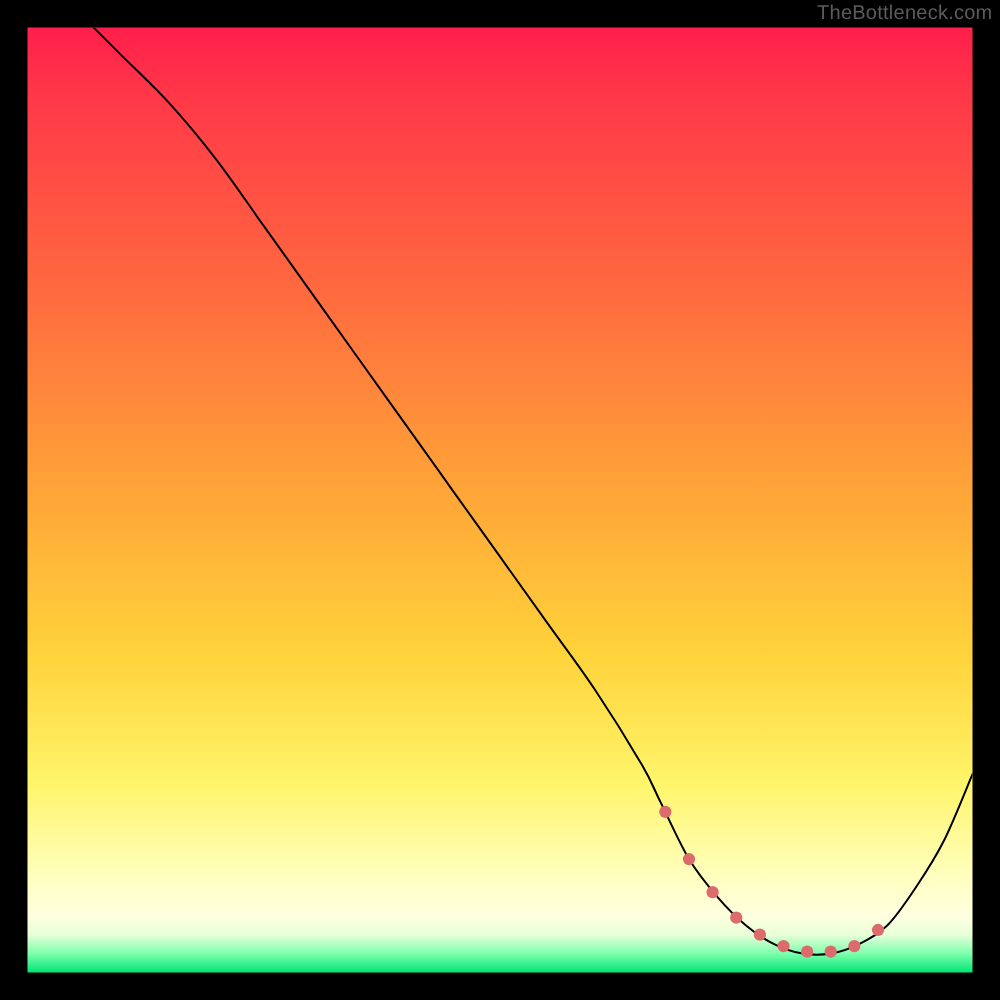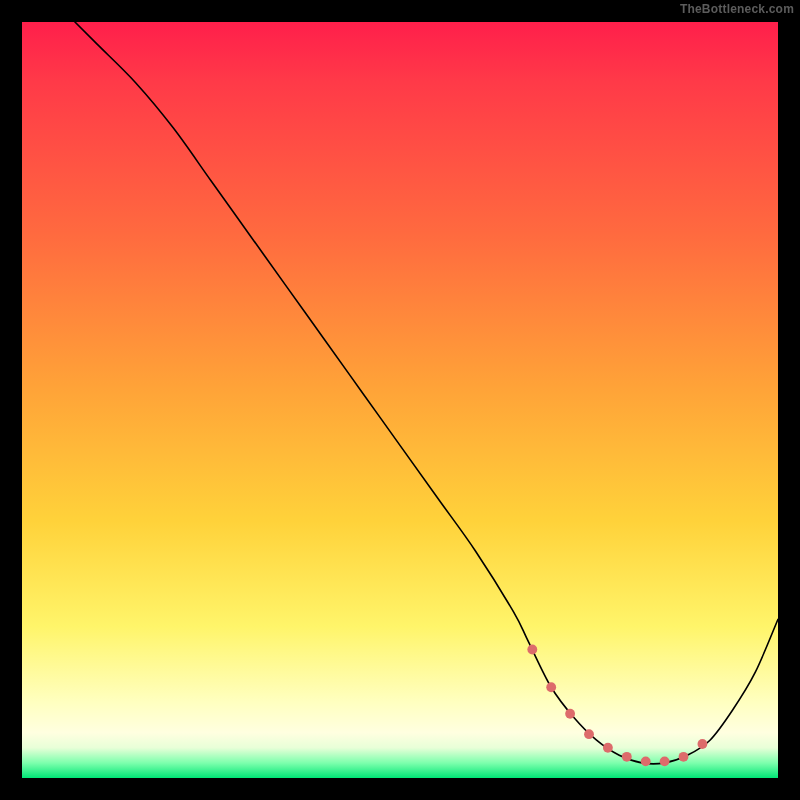--- a/index.html
+++ b/index.html
@@ -43,22 +43,22 @@
     position: absolute;
     left: 0;
     top: 0;
     width: 756px;
     height: 756px;
   }
   .watermark {
     position: absolute;
     top: 2px;
     right: 6px;
-    font-size: 12px;
-    font-weight: 700;
+    font-size: 16px;
+    font-weight: 400;
     color: #5c5c5c;
     letter-spacing: 0.2px;
     user-select: none;
   }
 </style>
 </head>
 <body>
 
 <div class="stage">
 

